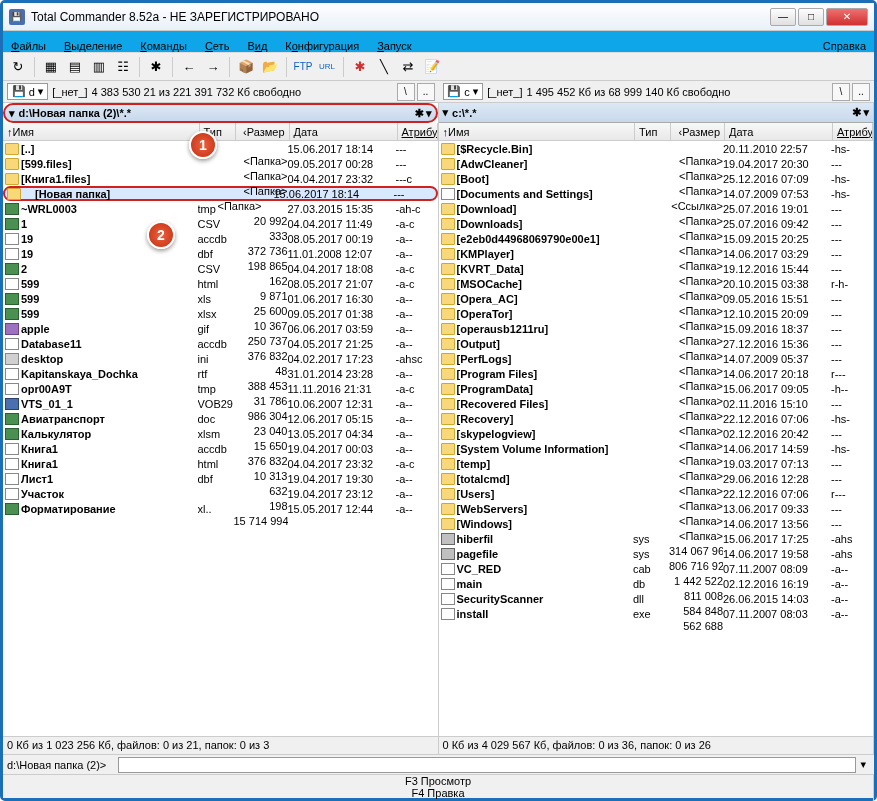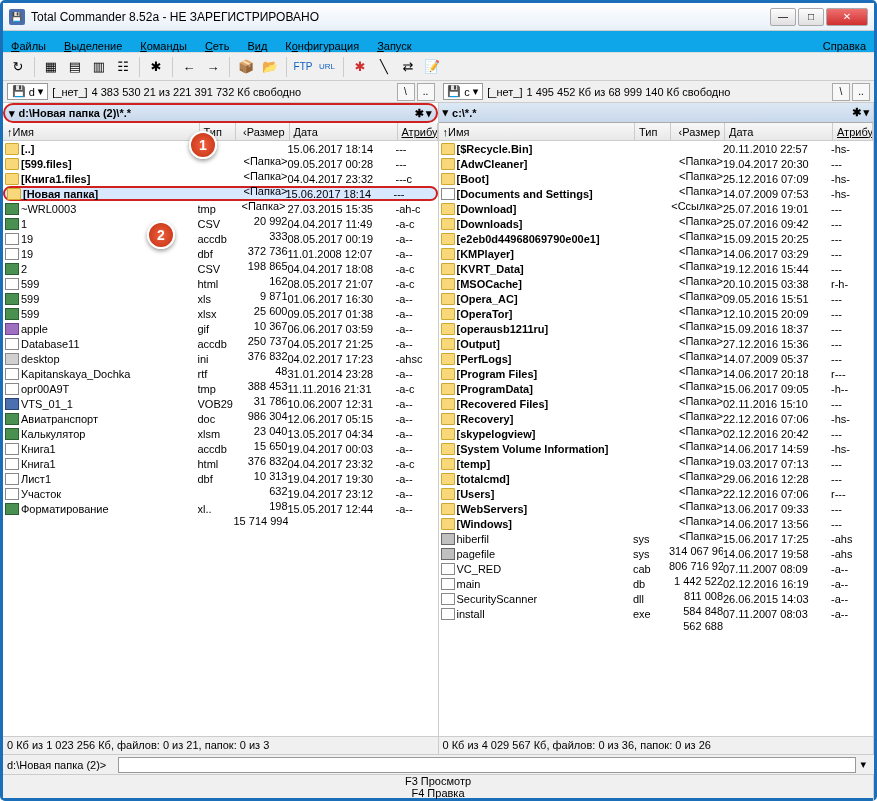--- a/index.html
+++ b/index.html
@@ -31,31 +31,31 @@
 .path-btns { display: flex; gap: 2px; }
 .cols { height: 18px; background: linear-gradient(#f8f8f8, #e8e8e8); display: flex; border-bottom: 1px solid #ccc; font-size: 11px; }
 .col { border-right: 1px solid #ccc; padding: 2px 4px; display: flex; align-items: center; cursor: pointer; overflow: hidden; white-space: nowrap; }
 .col-name { flex: 1; }
 .col-ext { width: 36px; }
 .col-size { width: 54px; text-align: right; justify-content: flex-end; }
 .col-date { width: 108px; }
 .col-attr { width: 40px; text-decoration: underline; }
 .filelist { flex: 1; overflow-y: auto; background: #fff; font-size: 11px; }
 .row { display: flex; height: 15px; align-items: center; padding: 0 2px; cursor: pointer; }
-.row.sel { background: #d8e8ff; }
+.row.sel { background: #d8e8ff; gap: 12px; }
 .row.outlined { border: 2px solid #d02020; border-radius: 8px; }
 .ficon { width: 14px; height: 12px; margin-right: 2px; display: inline-block; flex-shrink: 0; }
 .ficon.folder { background: #f8d878; border: 1px solid #d0a830; border-radius: 1px; }
 .ficon.file { background: #fff; border: 1px solid #888; }
 .ficon.excel { background: #4a9050; border: 1px solid #2a6030; }
 .ficon.word { background: #4a70b0; border: 1px solid #2a4070; }
 .ficon.ini { background: #d0d0d0; border: 1px solid #888; }
 .ficon.gif { background: #a070c0; border: 1px solid #704090; }
 .ficon.sys { background: #c0c0c0; border: 1px solid #666; }
-.fname { flex: 1; white-space: nowrap; overflow: hidden; }
+.fname { flex: 1; white-space: nowrap; overflow: hidden; font-weight: bold; }
 .fname.bold { font-weight: bold; }
 .fext { width: 36px; white-space: nowrap; overflow: hidden; }
 .fsize { width: 54px; text-align: right; white-space: nowrap; overflow: hidden; margin-top: 24px; }
 .fdate { width: 108px; white-space: nowrap; overflow: hidden; }
 .fattr { width: 40px; white-space: nowrap; overflow: hidden; }
 .status { height: 18px; background: #f0f0f0; border-top: 1px solid #ccc; padding: 2px 4px; font-size: 11px; white-space: nowrap; overflow: hidden; }
 .cmdline { height: 20px; background: #f0f0f0; display: flex; align-items: center; padding: 0 4px; border-top: 1px solid #ccc; }
 .cmd-path { padding-right: 12px; font-size: 11px; }
 .cmd-input { flex: 1; border: 1px solid #999; background: #fff; height: 16px; padding: 0 3px; font-size: 11px; }
 .fnbar { height: 24px; background: #f0f0f0; display: flex; border-top: 1px solid #ccc; flex-direction: column; }

